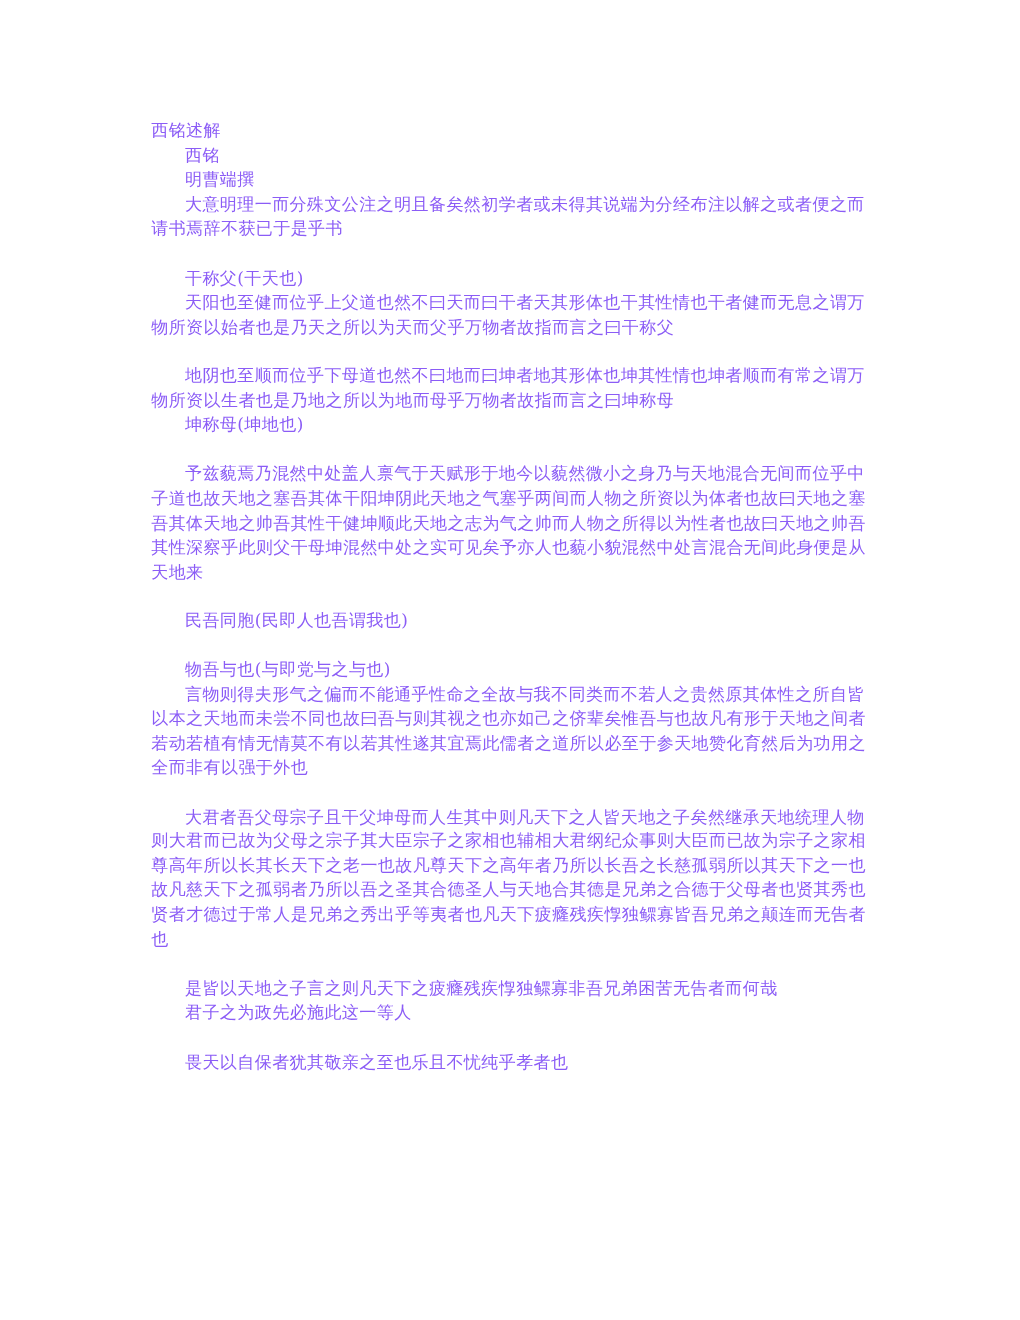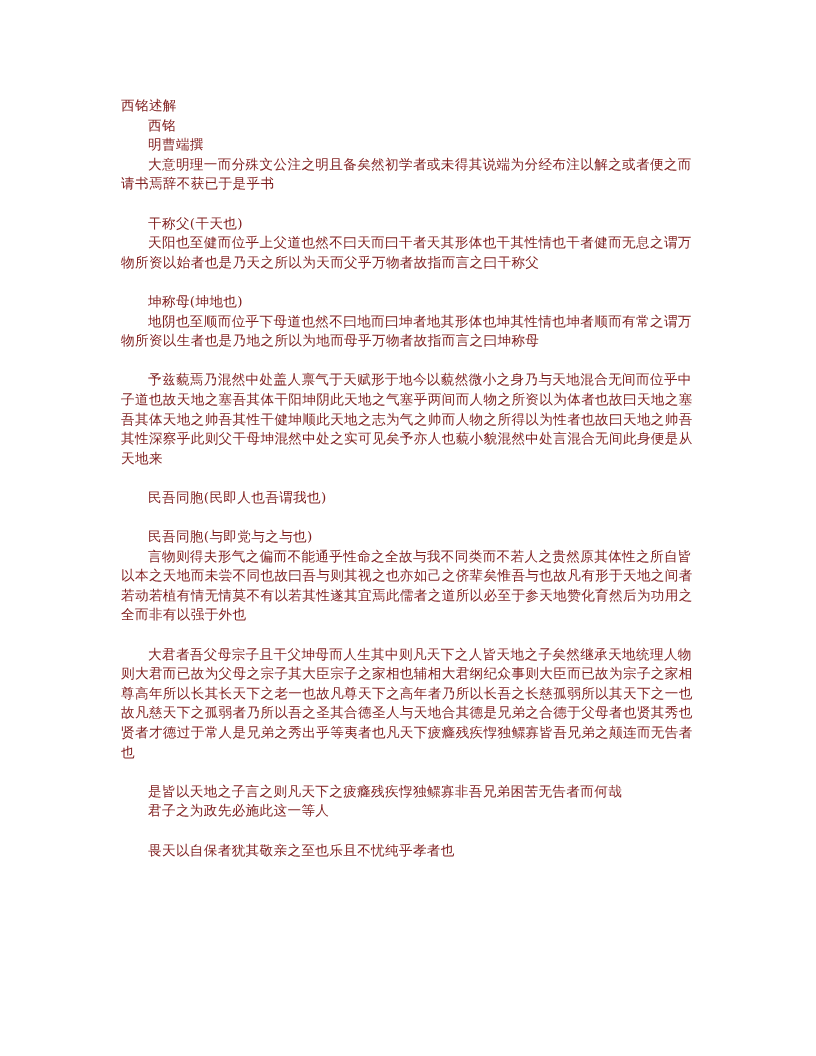--- a/index.html
+++ b/index.html
@@ -5,48 +5,48 @@
   html, body { margin: 0; padding: 0; background: #ffffff; }
   body { width: 816px; height: 1056px; position: relative; overflow: hidden; }
   .page {
     position: absolute;
     left: 121px;
     top: 96px;
     width: 575px;
     font-family: "DejaVu Serif", "Liberation Serif", serif;
     font-size: 13.6px;
     line-height: 19.6px;
-    color: #7f1d1d;
+    color: #8b5cf6;
     letter-spacing: 0.35px;
   }
   .line { display: block; white-space: normal; word-break: break-all; }
   .indent { text-indent: 27px; }
   .blank { height: 19.6px; }
 </style>
 </head>
 <body>
 
 <div class="page">
   <span class="line">西铭述解</span>
   <span class="line indent">西铭</span>
   <span class="line indent">明曹端撰</span>
   <div id="blocks">
       <span class="line indent">大意明理一而分殊文公注之明且备矣然初学者或未得其说端为分经布注以解之或者便之而请书焉辞不获已于是乎书</span>
       <span class="line blank"></span>
       <span class="line indent">干称父(干天也)</span>
       <span class="line indent">天阳也至健而位乎上父道也然不曰天而曰干者天其形体也干其性情也干者健而无息之谓万物所资以始者也是乃天之所以为天而父乎万物者故指而言之曰干称父</span>
       <span class="line blank"></span>
+      <span class="line indent">地阴也至顺而位乎下母道也然不曰地而曰坤者地其形体也坤其性情也坤者顺而有常之谓万物所资以生者也是乃地之所以为地而母乎万物者故指而言之曰坤称母</span>
       <span class="line indent">坤称母(坤地也)</span>
-      <span class="line indent">地阴也至顺而位乎下母道也然不曰地而曰坤者地其形体也坤其性情也坤者顺而有常之谓万物所资以生者也是乃地之所以为地而母乎万物者故指而言之曰坤称母</span>
       <span class="line blank"></span>
       <span class="line indent">予兹藐焉乃混然中处盖人禀气于天赋形于地今以藐然微小之身乃与天地混合无间而位乎中子道也故天地之塞吾其体干阳坤阴此天地之气塞乎两间而人物之所资以为体者也故曰天地之塞吾其体天地之帅吾其性干健坤顺此天地之志为气之帅而人物之所得以为性者也故曰天地之帅吾其性深察乎此则父干母坤混然中处之实可见矣予亦人也藐小貌混然中处言混合无间此身便是从天地来</span>
       <span class="line blank"></span>
       <span class="line indent">民吾同胞(民即人也吾谓我也)</span>
       <span class="line blank"></span>
-      <span class="line indent">民吾同胞(与即党与之与也)</span>
+      <span class="line indent">物吾与也(与即党与之与也)</span>
       <span class="line indent">言物则得夫形气之偏而不能通乎性命之全故与我不同类而不若人之贵然原其体性之所自皆以本之天地而未尝不同也故曰吾与则其视之也亦如己之侪辈矣惟吾与也故凡有形于天地之间者若动若植有情无情莫不有以若其性遂其宜焉此儒者之道所以必至于参天地赞化育然后为功用之全而非有以强于外也</span>
       <span class="line blank"></span>
       <span class="line indent">大君者吾父母宗子且干父坤母而人生其中则凡天下之人皆天地之子矣然继承天地统理人物则大君而已故为父母之宗子其大臣宗子之家相也辅相大君纲纪众事则大臣而已故为宗子之家相尊高年所以长其长天下之老一也故凡尊天下之高年者乃所以长吾之长慈孤弱所以其天下之一也故凡慈天下之孤弱者乃所以吾之圣其合德圣人与天地合其德是兄弟之合德于父母者也贤其秀也贤者才德过于常人是兄弟之秀出乎等夷者也凡天下疲癃残疾惸独鳏寡皆吾兄弟之颠连而无告者也</span>
       <span class="line blank"></span>
       <span class="line indent">是皆以天地之子言之则凡天下之疲癃残疾惸独鳏寡非吾兄弟困苦无告者而何哉</span>
       <span class="line indent">君子之为政先必施此这一等人</span>
       <span class="line blank"></span>
       <span class="line indent">畏天以自保者犹其敬亲之至也乐且不忧纯乎孝者也</span>
     </div>
 </div>

